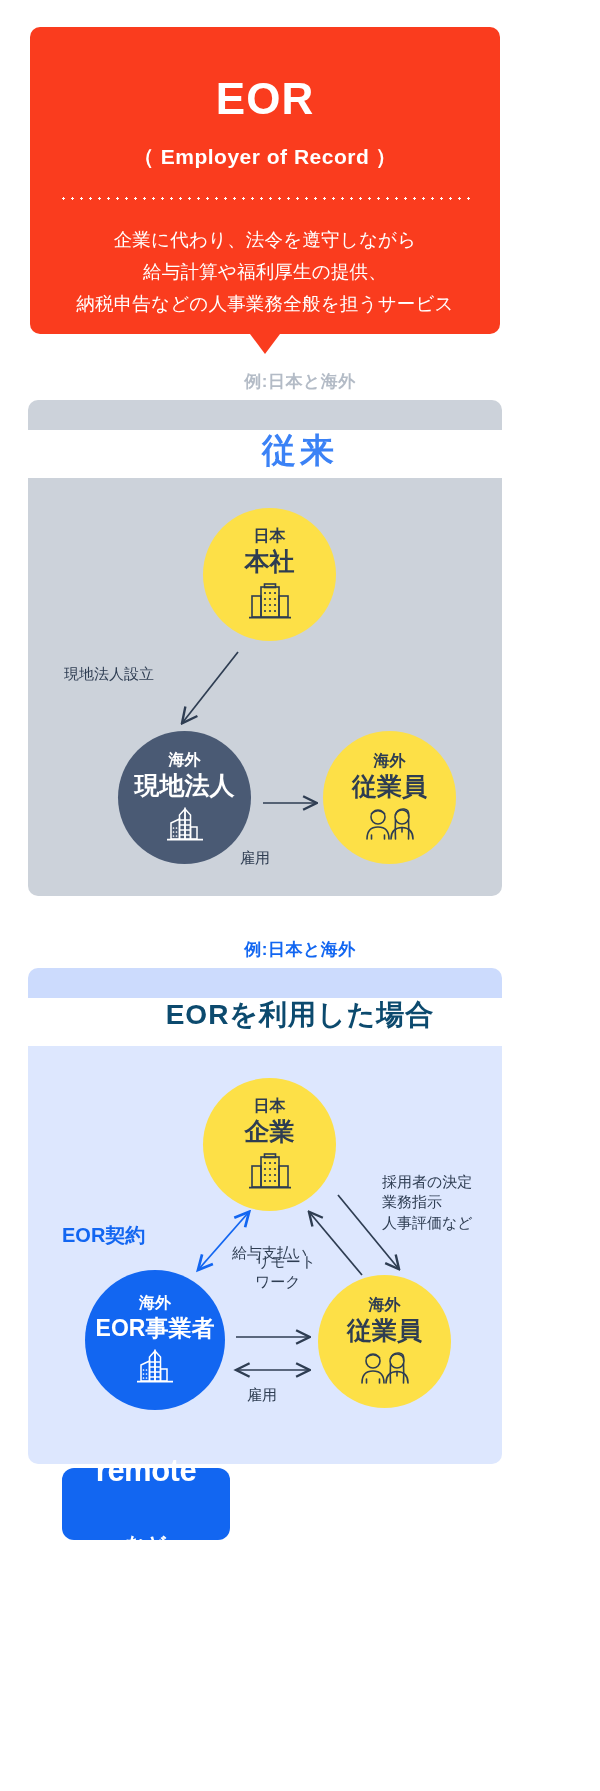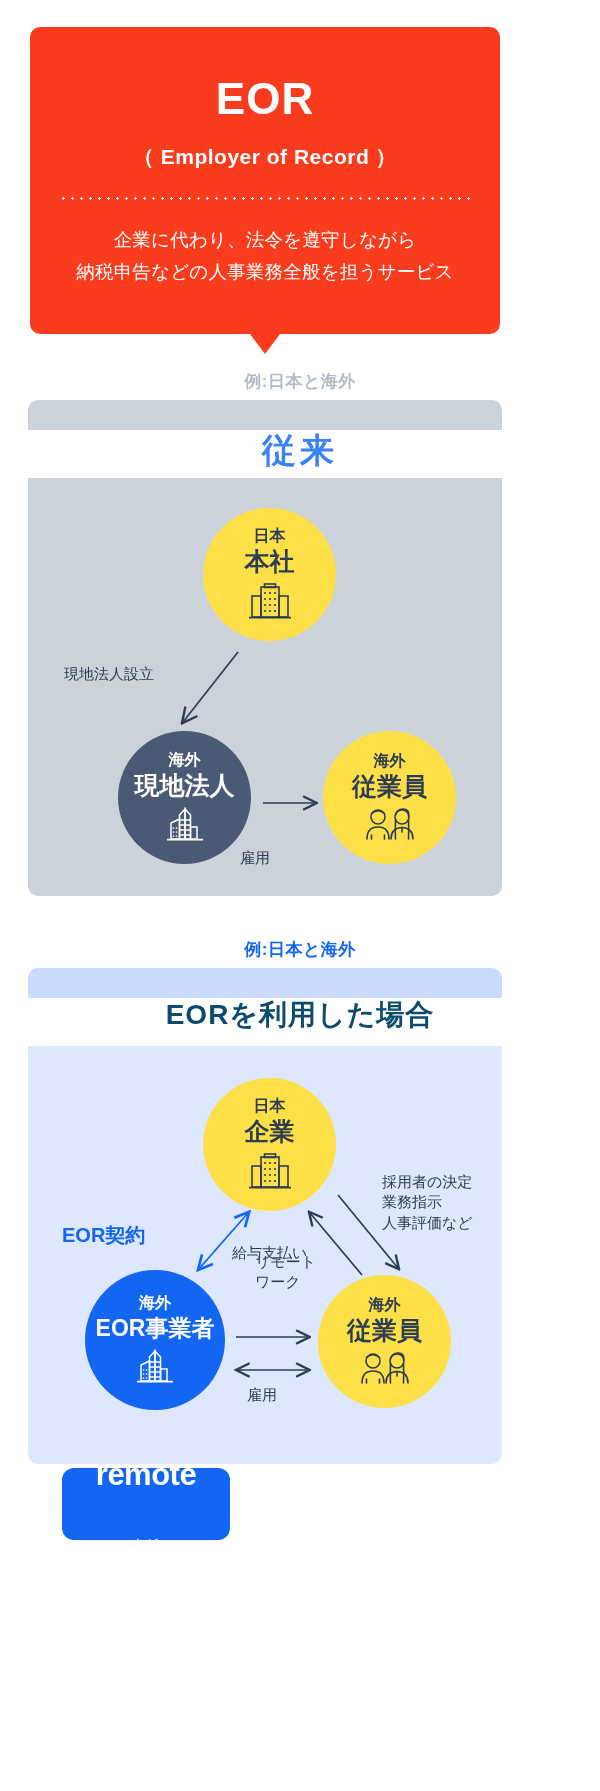--- a/index.html
+++ b/index.html
@@ -165,33 +165,34 @@
     background: #1266f1;
     border-radius: 12px;
     display: flex;
     flex-direction: column;
     align-items: center;
     justify-content: center;
     color: #ffffff;
     gap: 44px;
   }
   .logo-word { font-size: 31px; font-weight: bold; letter-spacing: -0.5px; line-height: 1; }
-  .logo-note { font-size: 12px; font-weight: bold; margin-top: 4px; line-height: 1; }
+  .logo-note { font-size: 20px; font-weight: bold; margin-top: 4px; line-height: 1; }
 </style>
 </head>
 <body>
 
 <div class="page">
 
   <div class="hero">
     <div class="hero-title">EOR</div>
     <div class="hero-sub">（ Employer of Record ）</div>
     <div class="hero-divider"></div>
     <div class="hero-body">
       <div>企業に代わり、法令を遵守しながら</div>
+      <div>給与計算や福利厚生の提供、</div>
       <div>納税申告などの人事業務全般を担うサービス</div>
     </div>
     <div class="hero-tail"></div>
   </div>
 
   <div class="ex-label gray">例:日本と海外</div>
   <div class="panel-cap gray"></div>
   <div class="panel-title gray">従来</div>
   <div class="panel-body gray"></div>
 

